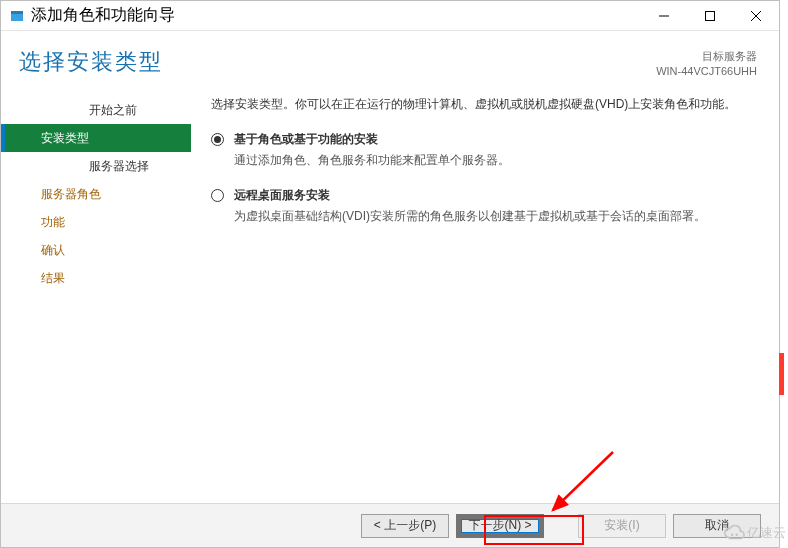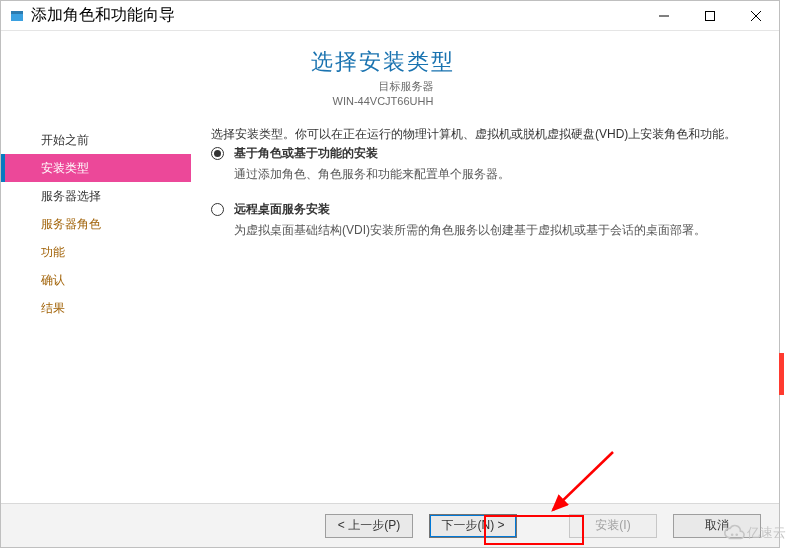--- a/index.html
+++ b/index.html
@@ -11,51 +11,51 @@
   .titlebar { height: 30px; display: flex; align-items: center; border-bottom: 1px solid #e5e5e5; }
   .titlebar .app-icon { width: 16px; height: 16px; margin: 0 6px 0 8px; display: inline-block; }
   .titlebar .app-icon svg { width: 16px; height: 16px; display: block; }
   .titlebar .title { font-size: 16px; color: #000; }
   .titlebar .spacer { flex: 1; }
   .win-controls { display: flex; height: 100%; }
   .win-btn { width: 46px; height: 100%; display: flex; align-items: center; justify-content: center; color: #000; font-size: 12px; }
   .win-btn svg { width: 10px; height: 10px; stroke: #000; stroke-width: 1; fill: none; }
 
   
-  .header { display: flex; align-items: center; padding: 16px 22px 6px 8px; flex-direction: column; }
+  .header { display: flex; align-items: flex-start; padding: 16px 22px 6px 18px; }
   .page-title { color: #1a73b0; font-size: 22px; font-weight: 400; letter-spacing: 2px; flex: 1; }
   .target-box { text-align: right; color: #6b6b6b; font-size: 11px; line-height: 1.4; padding-top: 2px; }
 
   
   .body { flex: 1; display: flex; padding: 0 0 0 0; overflow: hidden; }
 
   
   .sidebar { width: 190px; padding-top: 10px; }
   .side-item { height: 28px; line-height: 28px; padding-left: 40px; font-size: 12px; color: #a16207; position: relative; }
-  .side-item.enabled { color: #333; }
-  .side-item.selected { background: #ec4899; color: #fff; }
+  .side-item.enabled { color: #333; margin-left: 48px; }
+  .side-item.selected { background: #15803d; color: #fff; }
   .side-item.selected::before {
     content: ""; position: absolute; left: 0; top: 0; bottom: 0; width: 4px; background: #0a7ac0;
   }
 
   
   .content { flex: 1; padding: 10px 24px 0 20px; color: #333; }
-  .instr { font-size: 12px; margin-bottom: 2px; }
+  .instr { font-size: 12px; margin-bottom: 18px; }
   .opt { display: flex; align-items: flex-start; margin-bottom: 18px; }
   .radio { width: 13px; height: 13px; border: 1px solid #333; border-radius: 50%; margin: 2px 10px 0 0; position: relative; flex-shrink: 0; }
   .radio.checked::after { content: ""; position: absolute; left: 2px; top: 2px; width: 7px; height: 7px; background: #333; border-radius: 50%; }
   .opt-body { flex: 1; }
   .opt-title { font-weight: 700; font-size: 12px; margin-bottom: 4px; }
   .opt-desc { font-size: 12px; color: #555; }
 
   
-  .footer { height: 44px; border-top: 1px solid #d9d9d9; background: #f3f3f3; display: flex; align-items: center; justify-content: flex-end; padding-right: 18px; gap: 16px; }
+  .footer { height: 44px; border-top: 1px solid #d9d9d9; background: #f3f3f3; display: flex; align-items: center; justify-content: flex-end; padding-right: 18px; gap: 7px; }
   .btn { min-width: 88px; height: 24px; border: 1px solid #9e9e9e; background: #e9e9e9; font-size: 12px; display: inline-flex; align-items: center; justify-content: center; color: #333; }
   .btn.disabled { color: #a0a0a0; border-color: #c7c7c7; background: #efefef; }
-  .btn.default { border: 1px solid #737373; box-shadow: inset 0 0 0 1px #0078d7; text-align: center; }
+  .btn.default { border: 5px solid #737373; box-shadow: inset 0 0 0 1px #0078d7; text-align: center; }
   .btn-gap { width: 20px; }
 
   
   .highlight-rect { position: absolute; border: 2px solid #ff0000; pointer-events: none; }
 
   
   .arrow-wrap { position: absolute; pointer-events: none; }
 
   
   .right-accent { position: absolute; right: -5px; top: 352px; width: 5px; height: 42px; background: #ff3a2f; }

